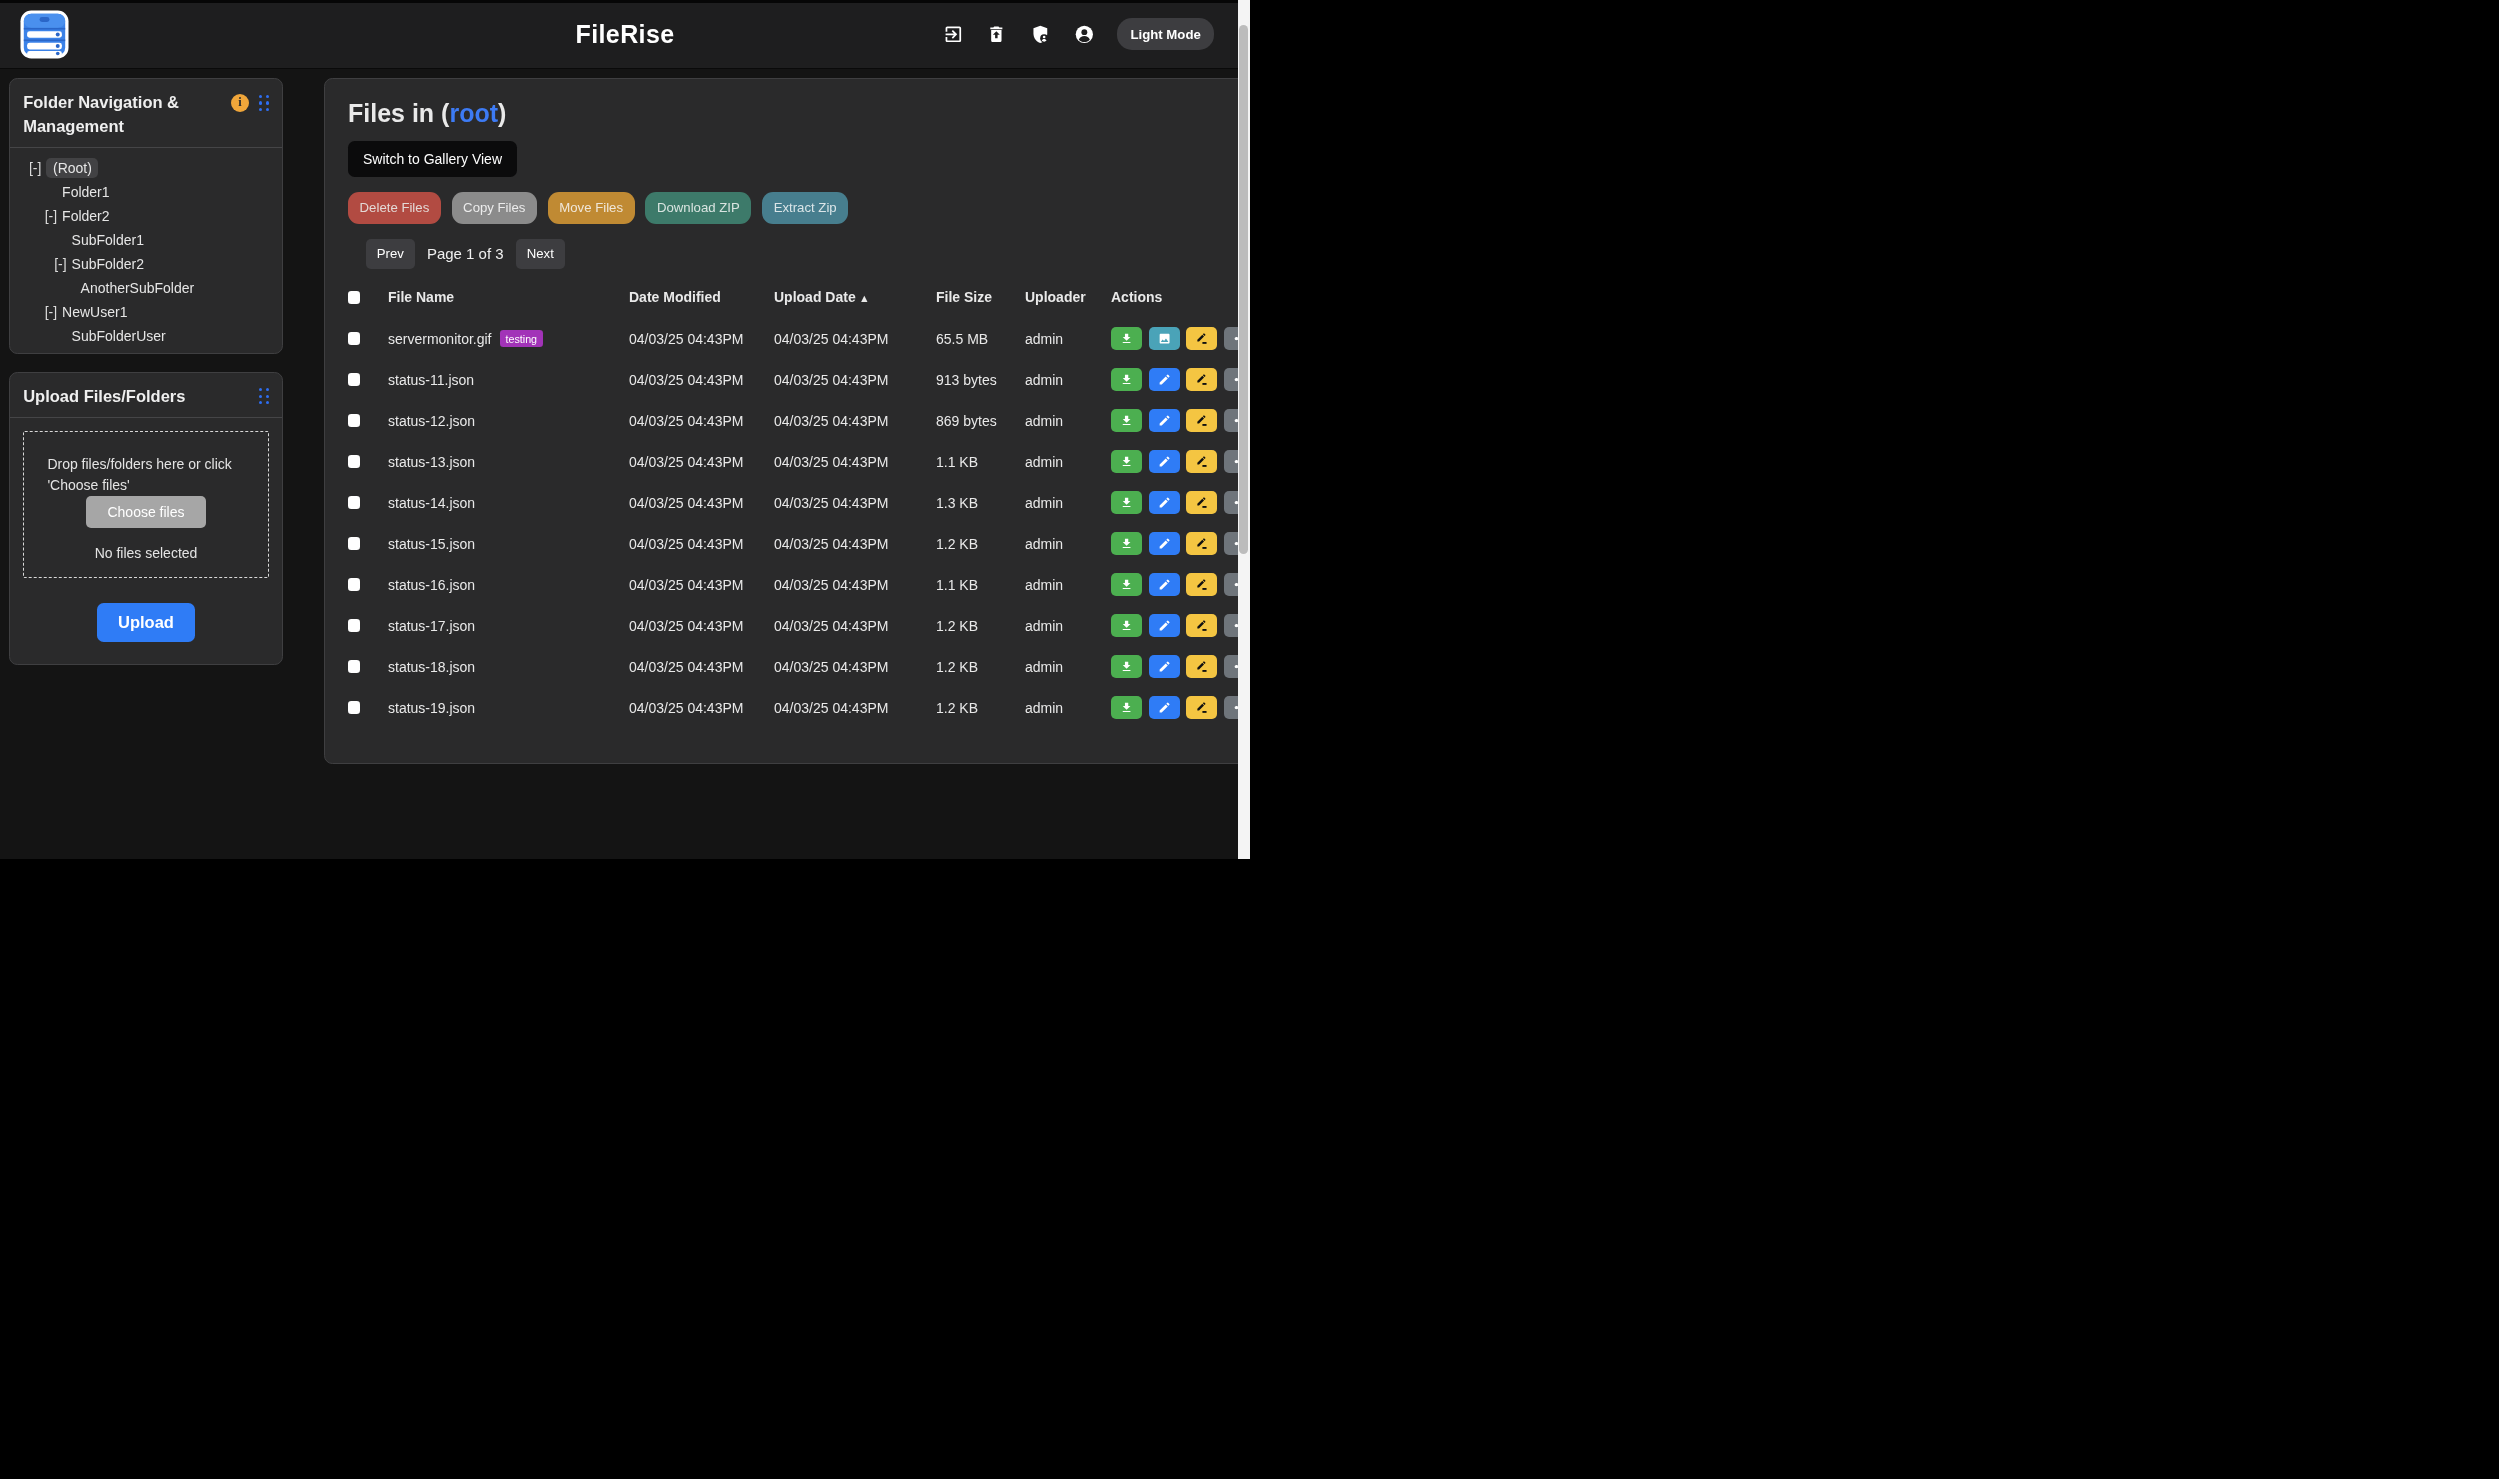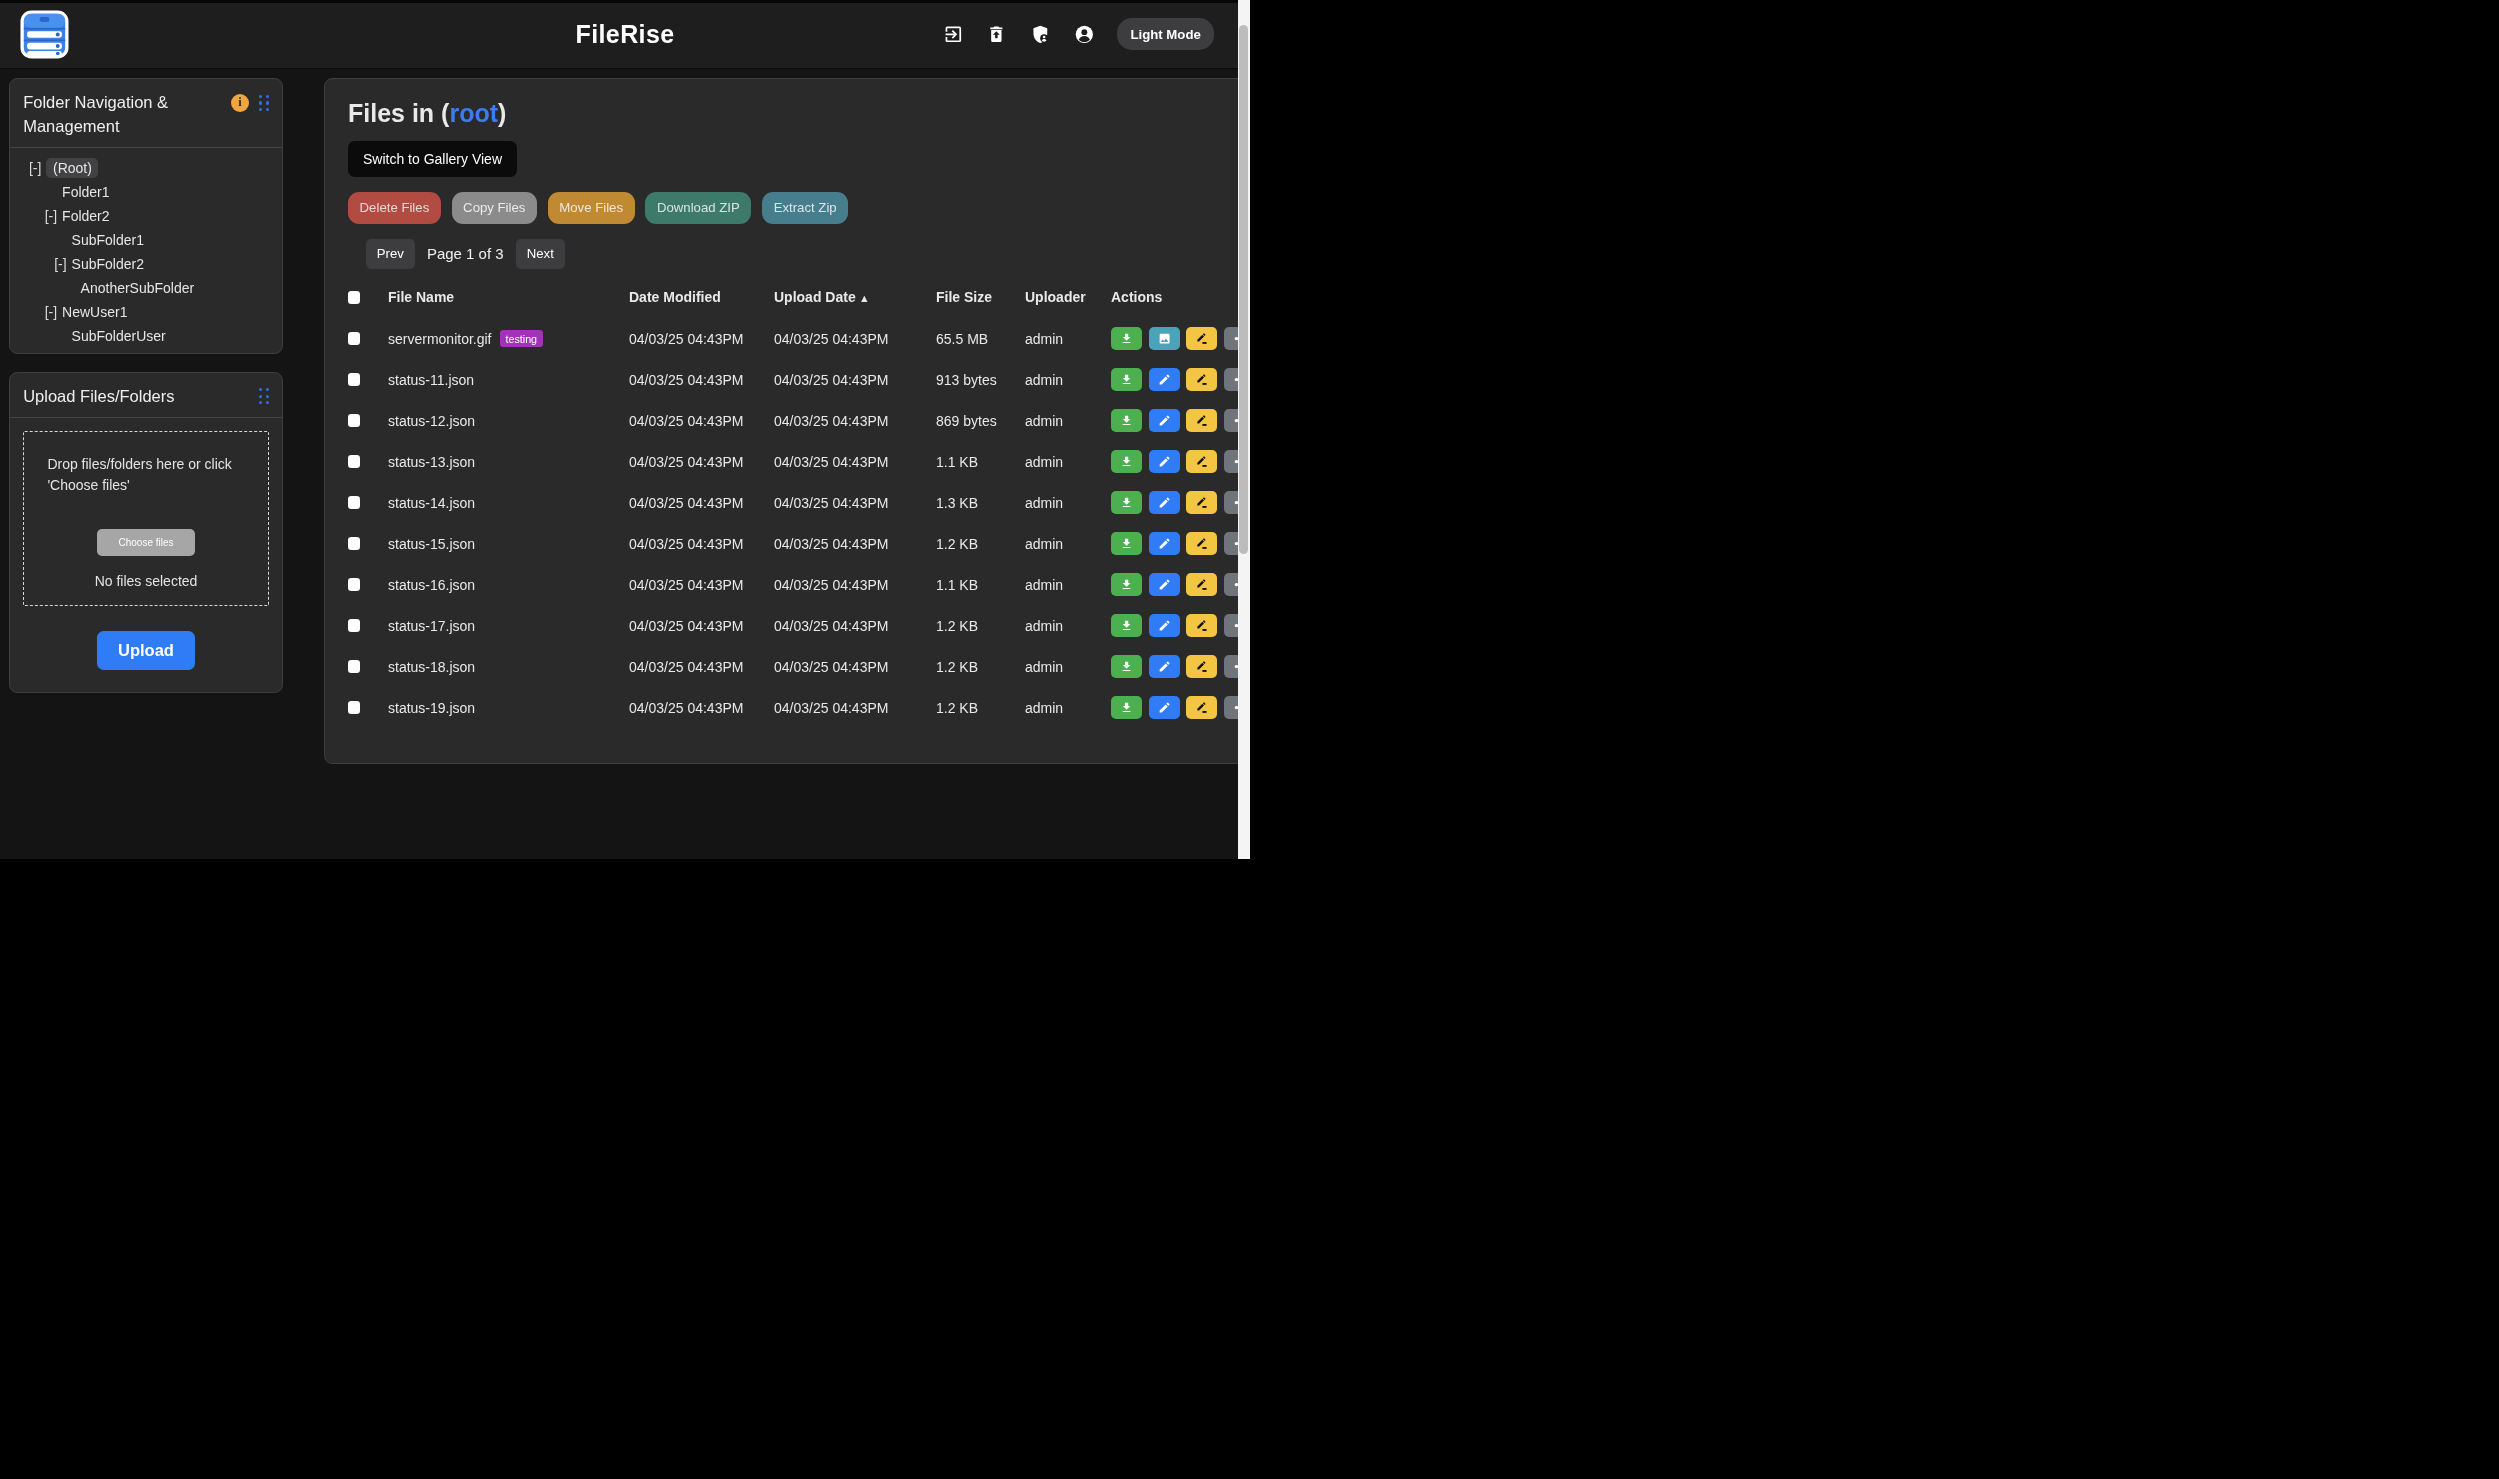--- a/index.html
+++ b/index.html
@@ -28,21 +28,21 @@
     background:#3d3d40; color:#fff; border:none; border-radius:15px;
     font-family:inherit; font-size:13.2px; font-weight:bold; padding:8.3px 13.2px; cursor:pointer;
   }
 
   
   .content { display:flex; align-items:flex-start; padding:9px 41px 0 9px; gap:41px; }
   .card { background:#2a2a2b; border:0.8px solid #3f3f41; border-radius:8.3px; }
   .sidebar { width:274px; flex:0 0 auto; display:flex; flex-direction:column; gap:18px; }
 
   .card-head { display:flex; align-items:flex-start; padding:11.6px 13.2px 8.3px 13.2px; }
-  .card-title { font-size:16.5px; font-weight:normal; line-height:1.45; color:#efefef; }
+  .card-title { font-size:16.5px; font-weight:bold; line-height:1.45; color:#efefef; }
   .head-icons { margin-left:auto; display:flex; align-items:center; gap:10px; padding-top:3.3px; }
   .info-badge {
     width:18px; height:18px; border-radius:50%; background:#f0a63a; color:#2a2a2b;
     font-size:12.4px; font-weight:bold; display:flex; align-items:center; justify-content:center;
     font-family:"Liberation Serif", serif; cursor:pointer;
   }
   .drag-dots { display:grid; grid-template-columns:repeat(2,3.3px); grid-template-rows:repeat(3,3.3px); gap:3.3px; cursor:grab; }
   .drag-dots i { width:3.3px; height:3.3px; border-radius:50%; background:#2e6ef2; }
   .card-divider { border-top:0.8px solid #454547; }
 
@@ -61,22 +61,22 @@
   .btn-delete-folder { background:#c0403e; }
   .btn-sq svg { width:15.7px; height:15.7px; }
 
   
   .dropzone {
     margin:13.2px; border:1.7px dashed #d8d8d8; padding:21.5px 11.6px 16.5px 11.6px;
     text-align:center; font-size:14px; color:#e4e4e4; border-radius:1.7px;
   }
   .dropzone-text { text-align:left; padding-left:11.6px; line-height:1.5; }
   .btn-choose {
-    display:block; margin:33px auto 0 auto; background:#a6a6a6; color:#fff; border:none;
-    border-radius:5px; font-family:inherit; font-size:10px; padding:8.3px 21.5px; cursor:pointer;
+    display:block; margin:0 auto 0 auto; background:#a6a6a6; color:#fff; border:none;
+    border-radius:5px; font-family:inherit; font-size:14px; padding:8.3px 21.5px; cursor:pointer;
   }
   .no-files { margin-top:16.5px; }
   .btn-upload {
     display:block; margin:25px auto 21.5px auto; background:#2f7cf6; color:#fff; border:none;
     border-radius:6.6px; font-family:inherit; font-size:16.5px; font-weight:bold; padding:10px 21.5px; cursor:pointer;
   }
 
   
   .main-card { flex:1 1 auto; min-height:686px; padding:20px 23px; }
   .files-title { font-size:25px; font-weight:bold; color:#e9e9e9; }

